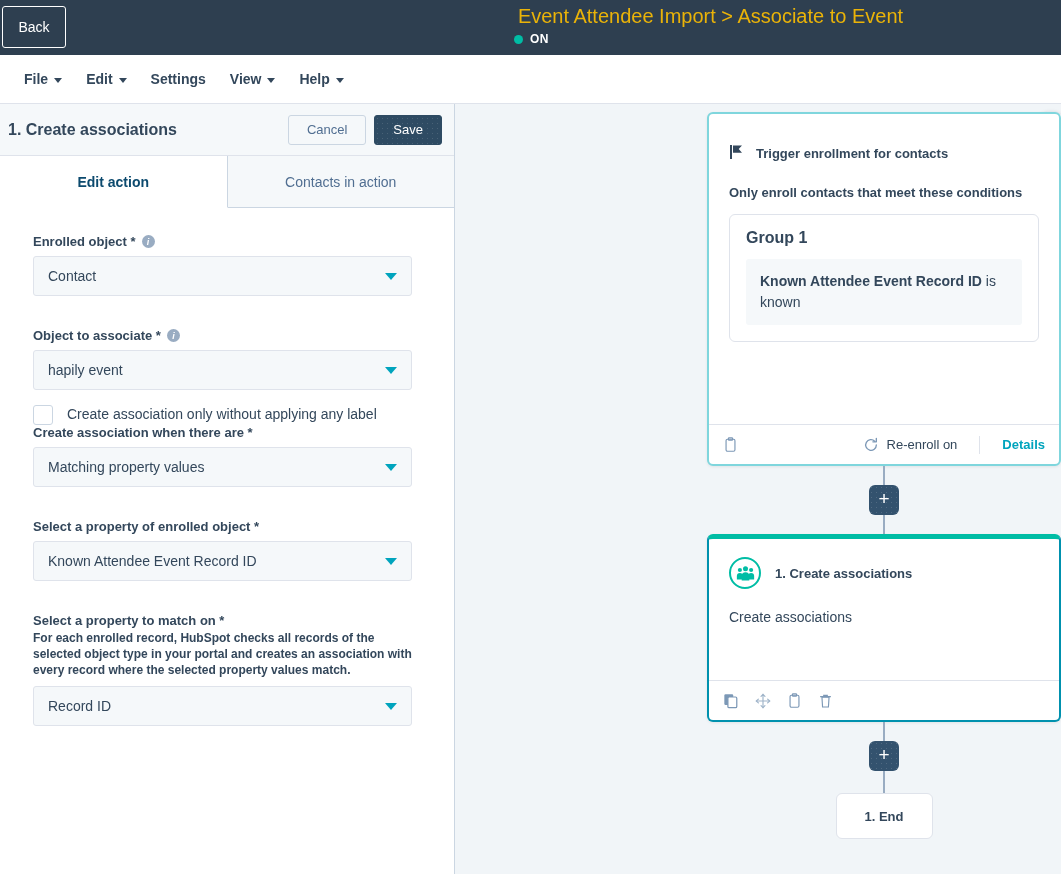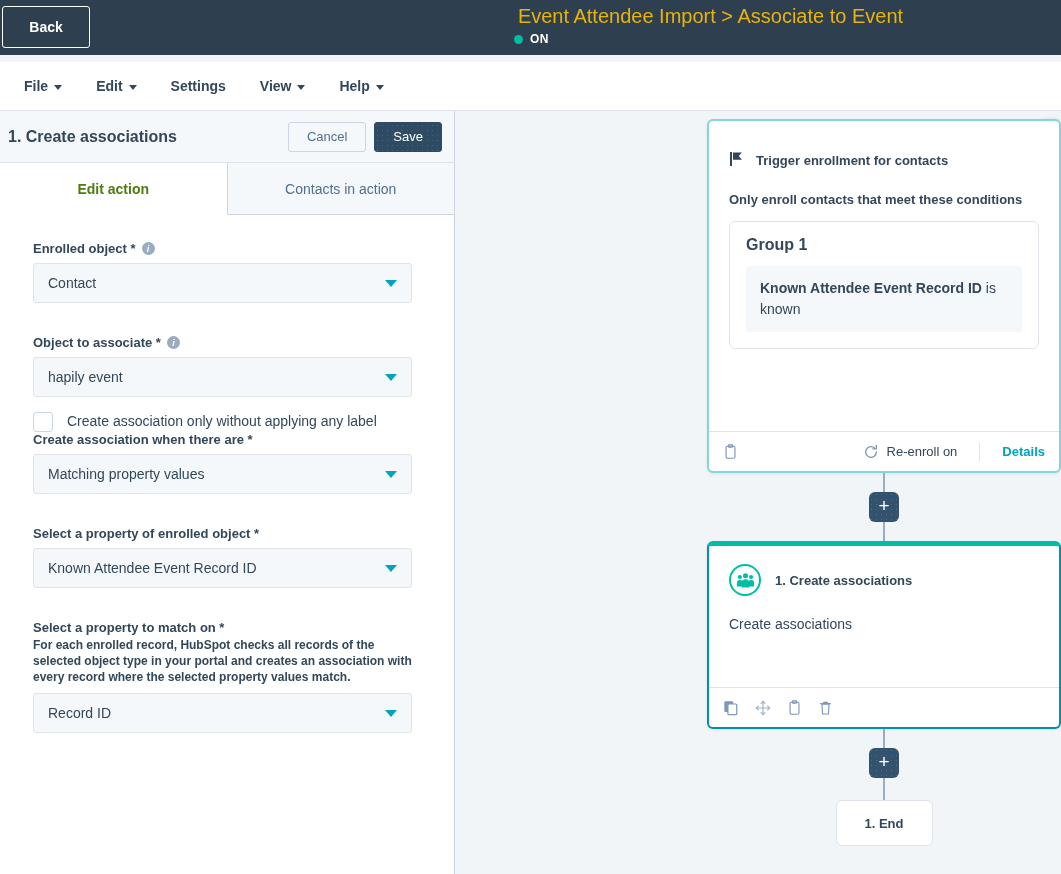--- a/index.html
+++ b/index.html
@@ -10,23 +10,23 @@
     overflow: hidden;
   }
   .app { position: relative; width: 1061px; height: 874px; display: flex; flex-direction: column; }
 
   
   .topbar {
     height: 55px; background: #2e3f50; flex: 0 0 55px;
     position: relative; display: flex; align-items: flex-start;
   }
   .back-btn {
-    margin: 6px 0 0 2px; width: 88px; height: 42px;
+    margin: 6px 0 0 2px; width: 64px; height: 42px;
     border: 1px solid #ffffff; border-radius: 3px; background: transparent;
-    color: #ffffff; font-size: 14px; font-weight: bold; cursor: pointer;
+    color: #ffffff; font-size: 14px; font-weight: normal; cursor: pointer;
     font-family: "Liberation Sans", sans-serif;
     display: flex; align-items: center; justify-content: center;
   }
   .topbar-center {
     position: absolute; left: 0; right: 0; top: 0;
     display: flex; flex-direction: column; align-items: center;
     pointer-events: none;
   }
   .wf-title {
     color: #eab308; font-size: 20px; white-space: nowrap;
@@ -35,21 +35,21 @@
   .wf-status {
     display: flex; align-items: center; gap: 7px; margin-top: 4px; margin-left: 2px;
   }
   .status-dot { width: 9px; height: 9px; border-radius: 50%; background: #00bda5; display: block; }
   .status-text { color: #ffffff; font-size: 12px; font-weight: bold; letter-spacing: .4px; }
 
   
   .menubar {
     height: 49px; flex: 0 0 49px; background: #ffffff;
     border-bottom: 1px solid #dfe3eb;
-    display: flex; align-items: center; padding-left: 24px; gap: 34px; margin-top: 7px;
+    display: flex; align-items: center; padding-left: 24px; gap: 24px;
   }
   .menu-item {
     display: flex; align-items: center; gap: 6px;
     font-size: 14px; font-weight: bold; color: #33475b; cursor: pointer;
   }
   .caret {
     width: 0; height: 0; border-left: 4.5px solid transparent;
     border-right: 4.5px solid transparent; border-top: 5px solid #33475b;
     display: block; margin-top: 2px;
   }
@@ -82,21 +82,21 @@
   }
 
   .tabs { display: flex; height: 52px; flex: 0 0 52px; border-bottom: 1px solid #cbd6e2; }
   .tab {
     flex: 1; display: flex; align-items: center; justify-content: center;
     font-size: 14px; cursor: pointer; color: #506e91; background: #f5f8fa;
     border-right: 1px solid #cbd6e2; border-bottom: 1px solid #cbd6e2;
     margin-bottom: -1px;
   }
   .tab.active {
-    background: #ffffff; color: #4d7c0f; font-weight: bold;
+    background: #ffffff; color: #0c4a6e; font-weight: bold;
     border-bottom: 1px solid #ffffff;
   }
   .tab:last-child { border-right: none; }
 
   .panel-body { flex: 1 1 auto; overflow: hidden; padding: 26px 33px 20px 33px; }
   .field { margin-bottom: 32px; }
   .field-label {
     font-size: 13px; font-weight: bold; color: #33475b;
     margin-bottom: 7px; display: flex; align-items: center; gap: 6px;
   }

